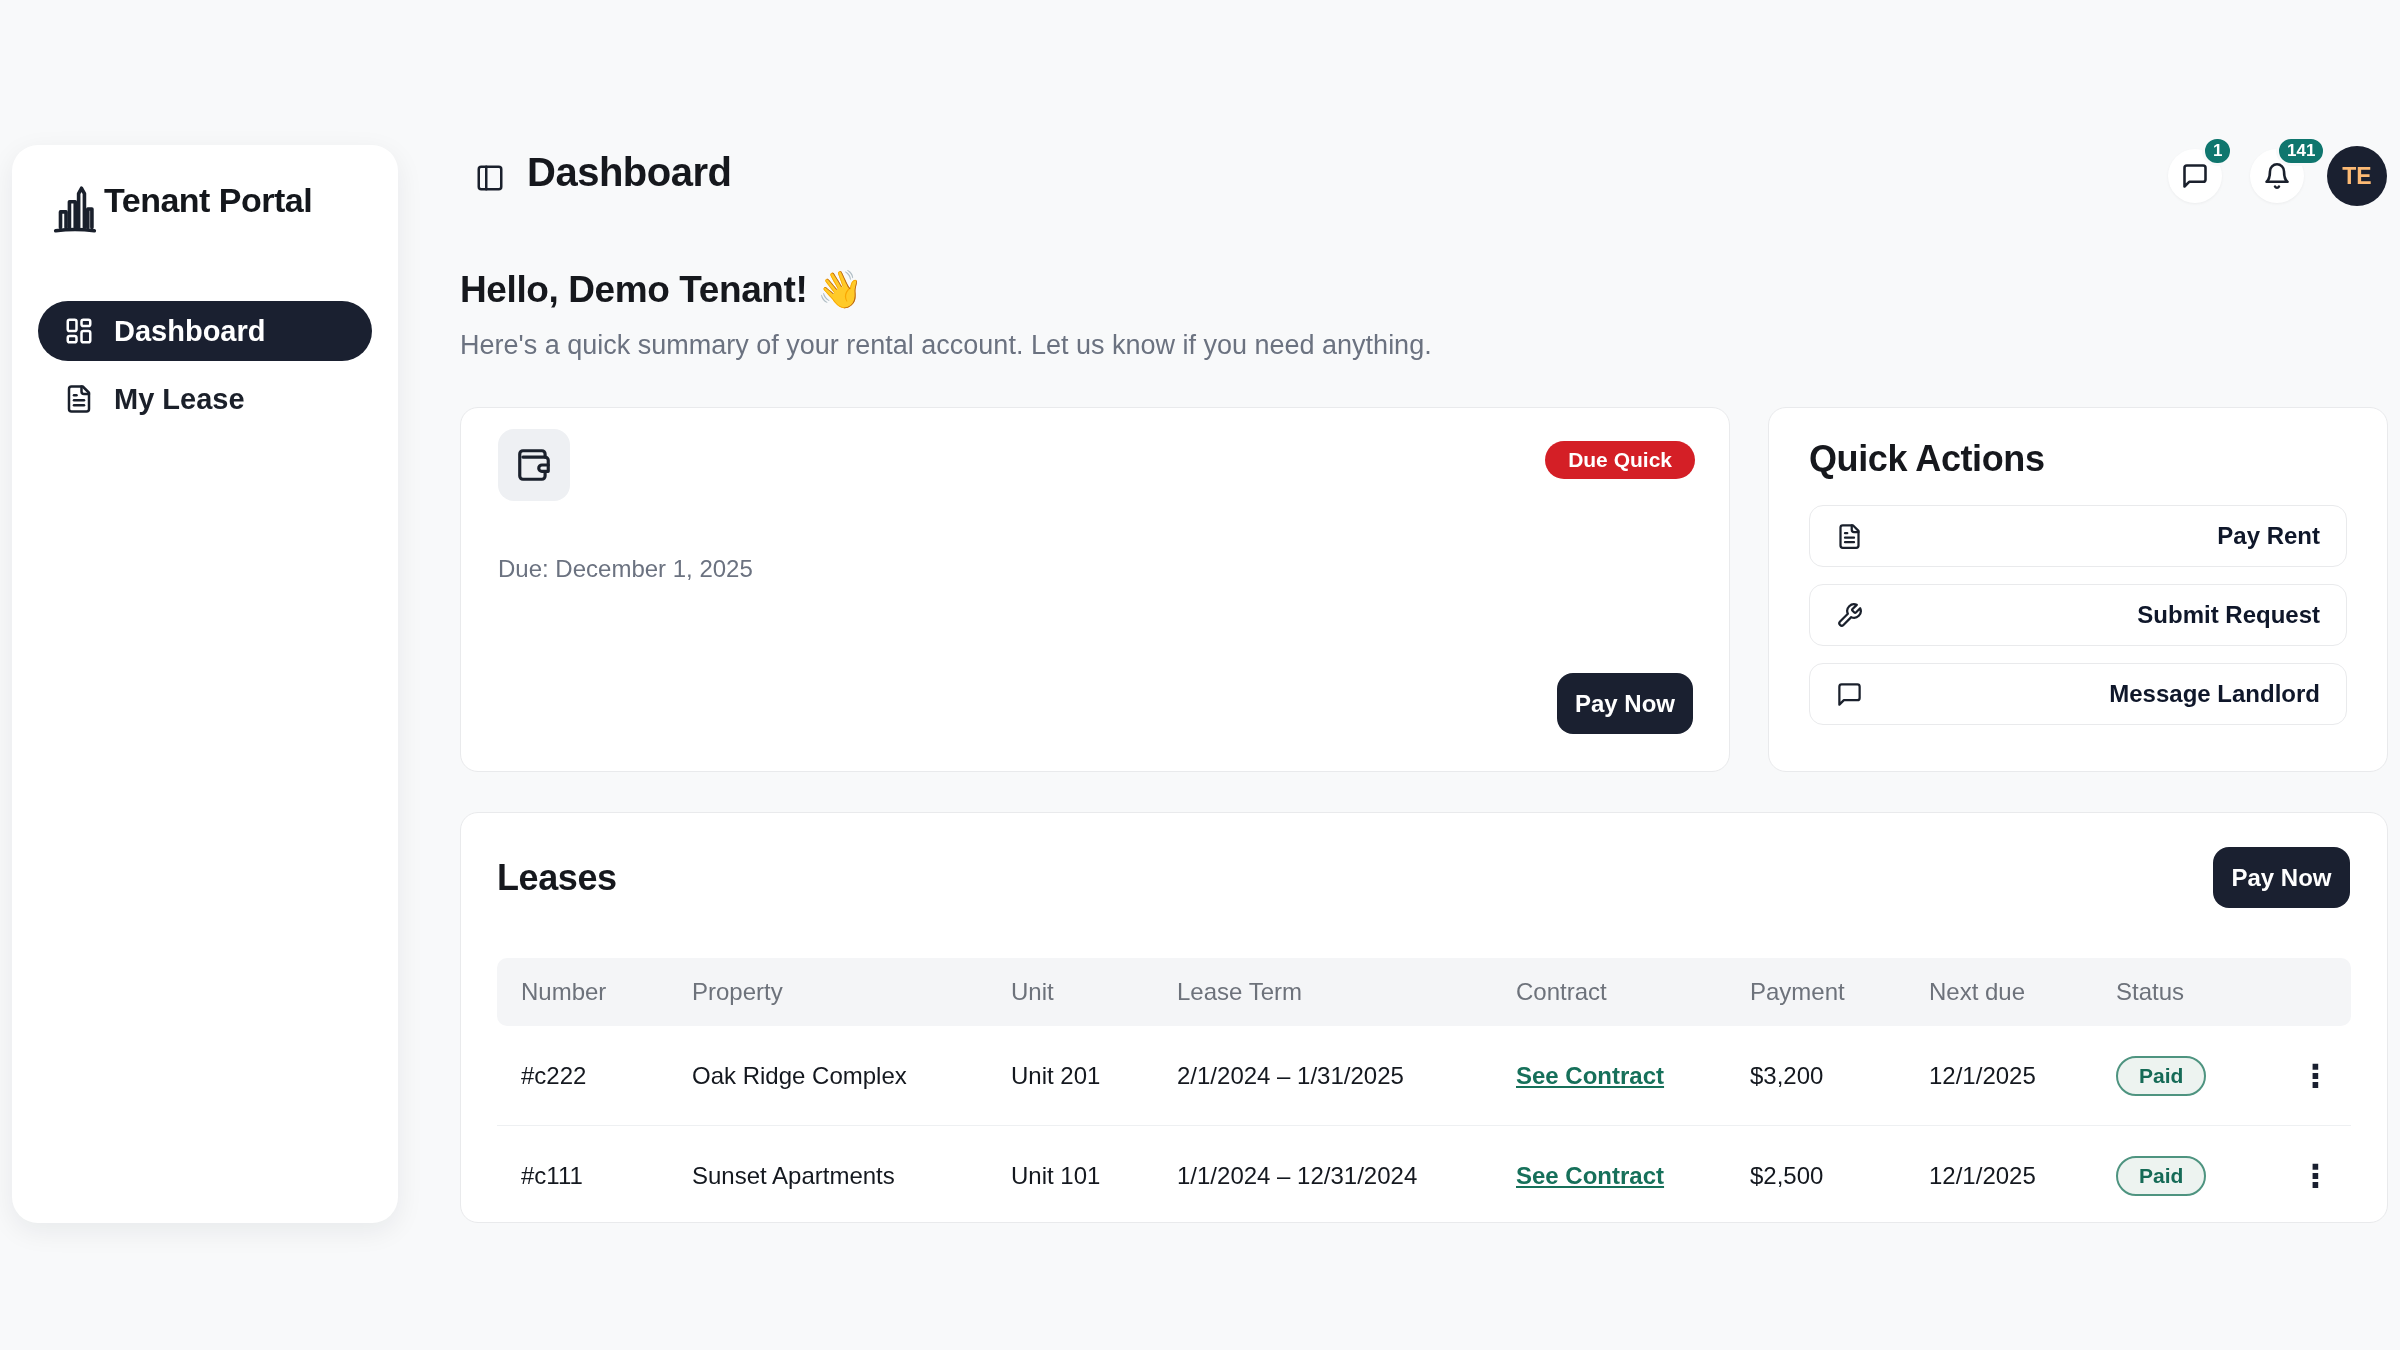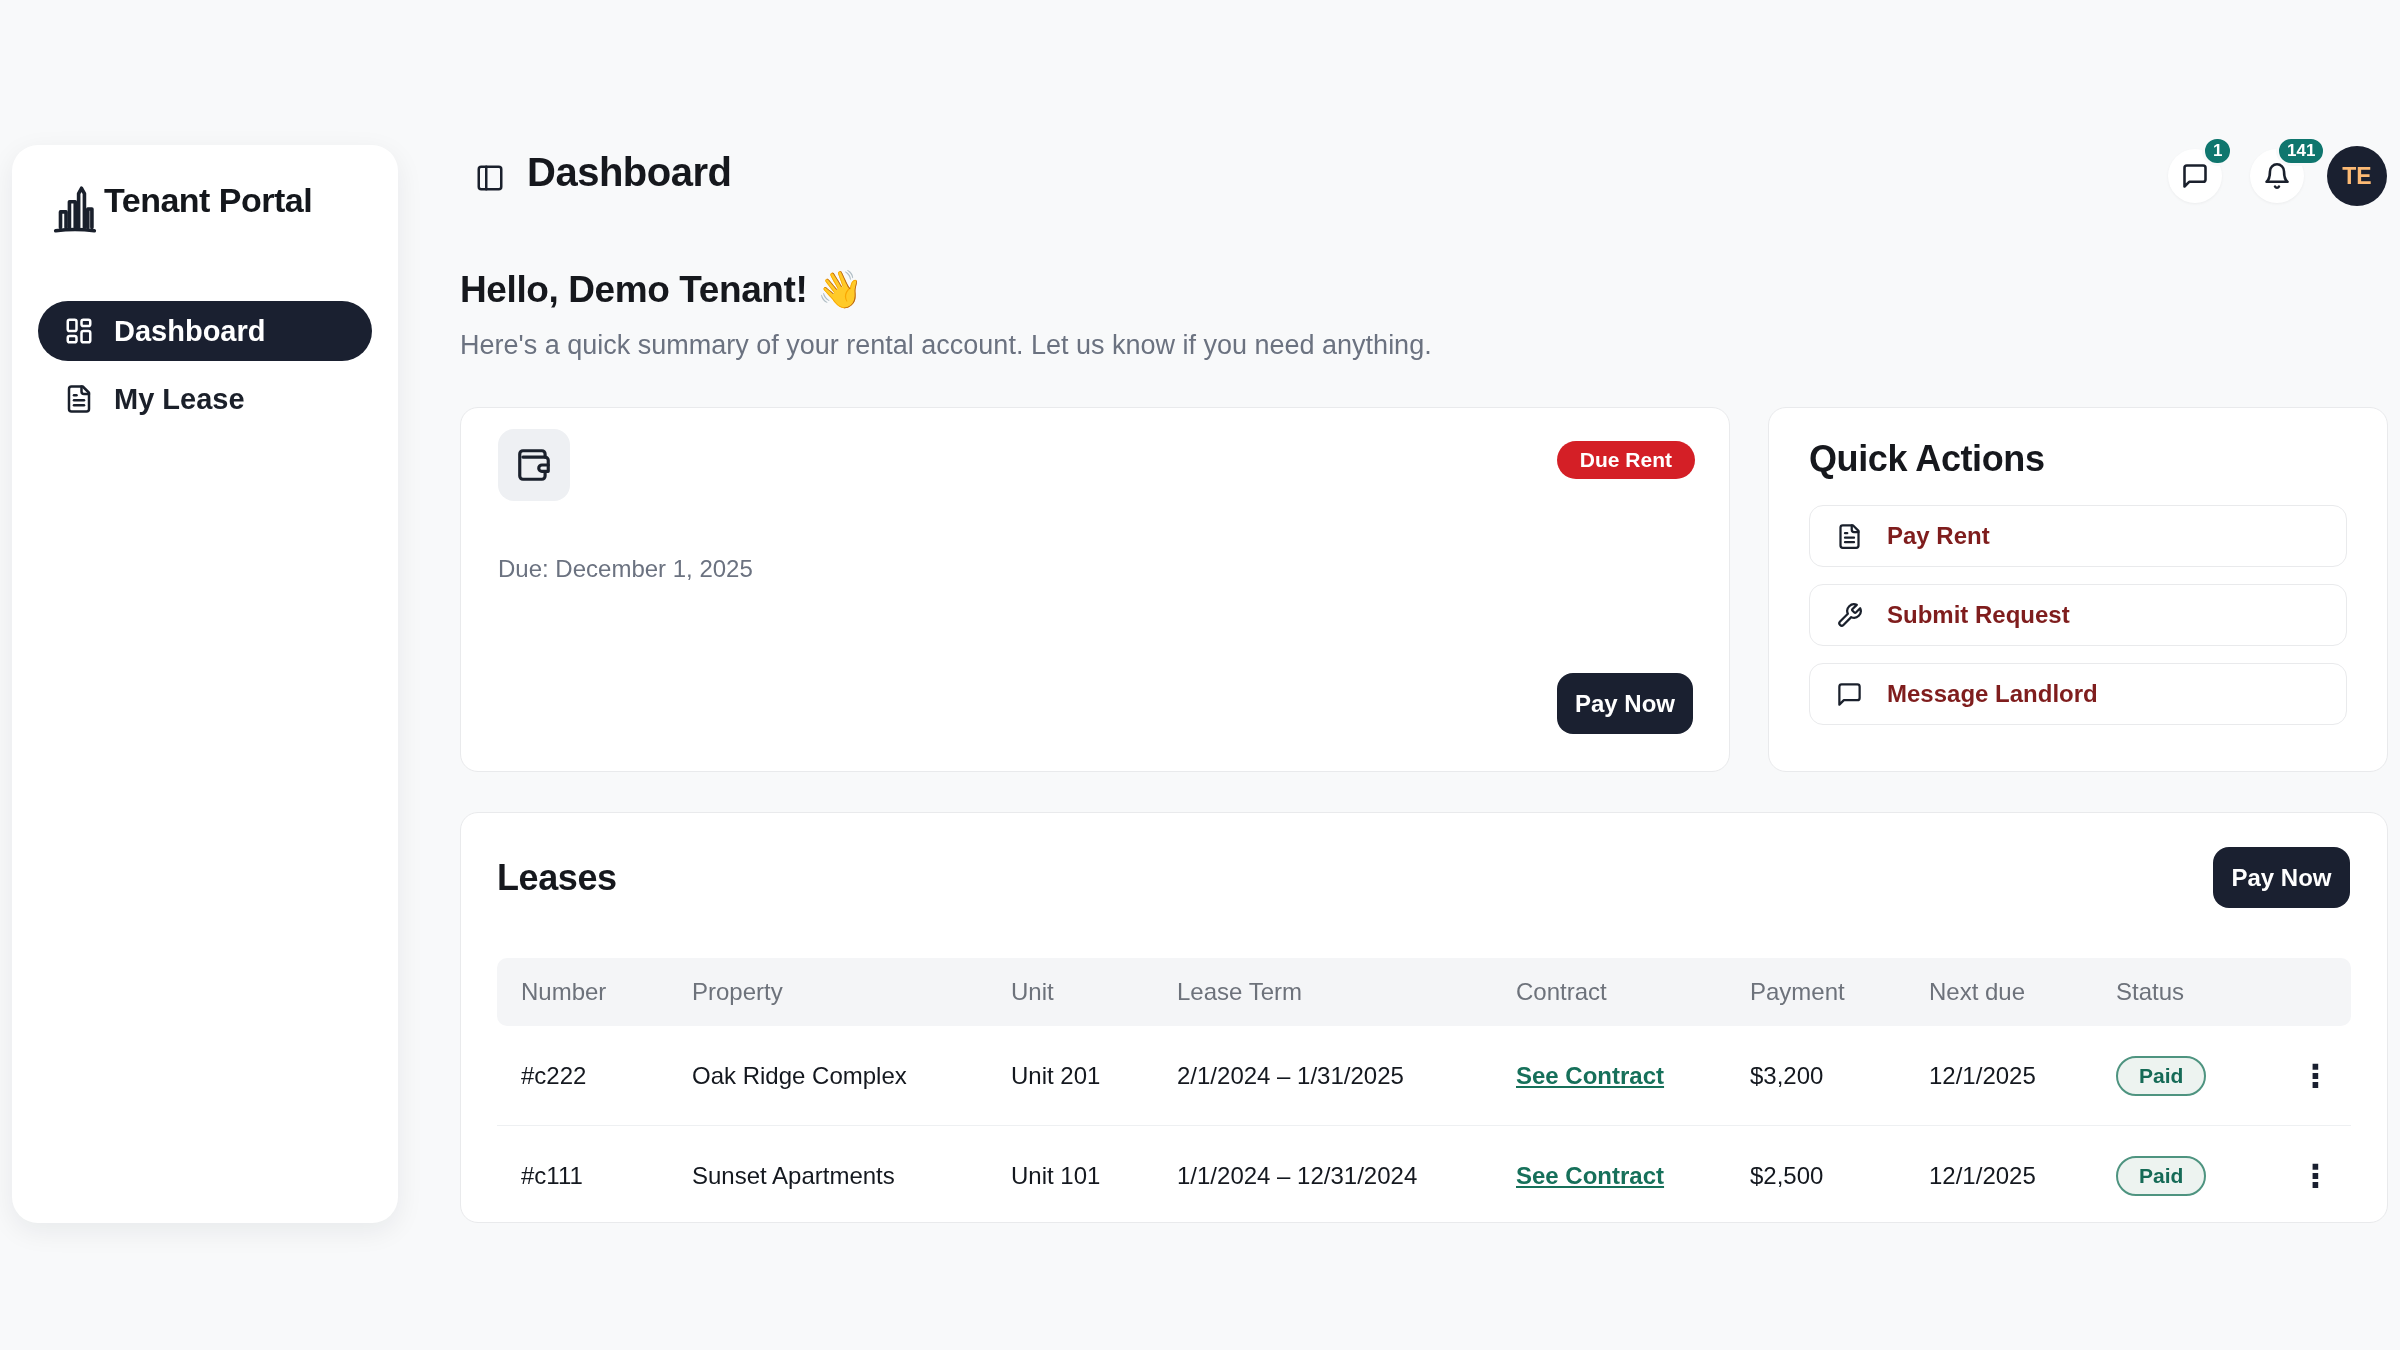--- a/index.html
+++ b/index.html
@@ -57,21 +57,21 @@
     display:flex; align-items:center; justify-content:center; }
   .btn-dark { background:#1a2030; color:#ffffff; font-weight:700; font-size:24px;
     border:none; border-radius:16px; display:flex; align-items:center; justify-content:center; cursor:pointer;
     font-family:inherit; }
   .bal-pay { position:absolute; right:36px; bottom:37px; width:136px; height:61px; }
 
   .qa-card { left:1768px; top:407px; width:620px; height:365px; padding:30px 40px 0 40px; }
   .qa-title { font-size:36px; font-weight:800; letter-spacing:-.4px; }
   .qa-btn { display:flex; align-items:center; gap:24px; width:100%; height:62px; margin-top:17px;
     background:#ffffff; border:1px solid #e9eaec; border-radius:14px; padding:0 26px;
-    font-size:24px; font-weight:600; color:#7f1d1d; cursor:pointer; font-family:inherit; }
+    font-size:24px; font-weight:600; color:#0f172a; cursor:pointer; font-family:inherit;justify-content:space-between; }
   .qa-btn:first-of-type { margin-top:25px; }
   .qa-btn svg { width:27px; height:27px; flex:none; }
 
   
   .leases-card { left:460px; top:812px; width:1928px; height:411px; overflow:hidden; }
   .leases-title { position:absolute; left:36px; top:44px; font-size:36px; font-weight:800; letter-spacing:-.4px; }
   .leases-pay { position:absolute; right:37px; top:34px; width:137px; height:61px; }
   .ltable { position:absolute; left:36px; right:36px; top:145px; }
   .lrow { display:grid; grid-template-columns:171px 319px 166px 339px 234px 179px 187px 188px 1fr; align-items:center; }
   .lhead { height:68px; background:#f4f5f7; border-radius:10px; }
@@ -161,21 +161,21 @@
   <section class="card balance-card">
     <div class="bal-row">
       <div class="bal-tile">
         <svg class="ico" viewBox="0 0 24 24">
           <path d="M19 7V5a2 2 0 0 0-2-2H5a2 2 0 0 0-2 2v14a2 2 0 0 0 2 2h12a2 2 0 0 0 2-2v-2"></path>
           <path d="M21 12v-3a2 2 0 0 0-2-2H5"></path>
           <path d="M21 12h-4a2 2 0 0 0 0 4h4v-4z"></path>
         </svg>
       </div>
     </div>
-    <div class="due-badge">Due Rent</div>
+    <div class="due-badge">Due Quick</div>
     <div class="due-line">Due: December 1, 2025</div>
     <button class="btn-dark bal-pay">Pay Now</button>
   </section>
 
   <section class="card qa-card">
     <div class="qa-title">Quick Actions</div>
     <button class="qa-btn">
       <svg class="ico" viewBox="0 0 24 24">
         <path d="M15 2H6a2 2 0 0 0-2 2v16a2 2 0 0 0 2 2h12a2 2 0 0 0 2-2V7Z"></path>
         <path d="M14 2v4a2 2 0 0 0 2 2h4"></path>

